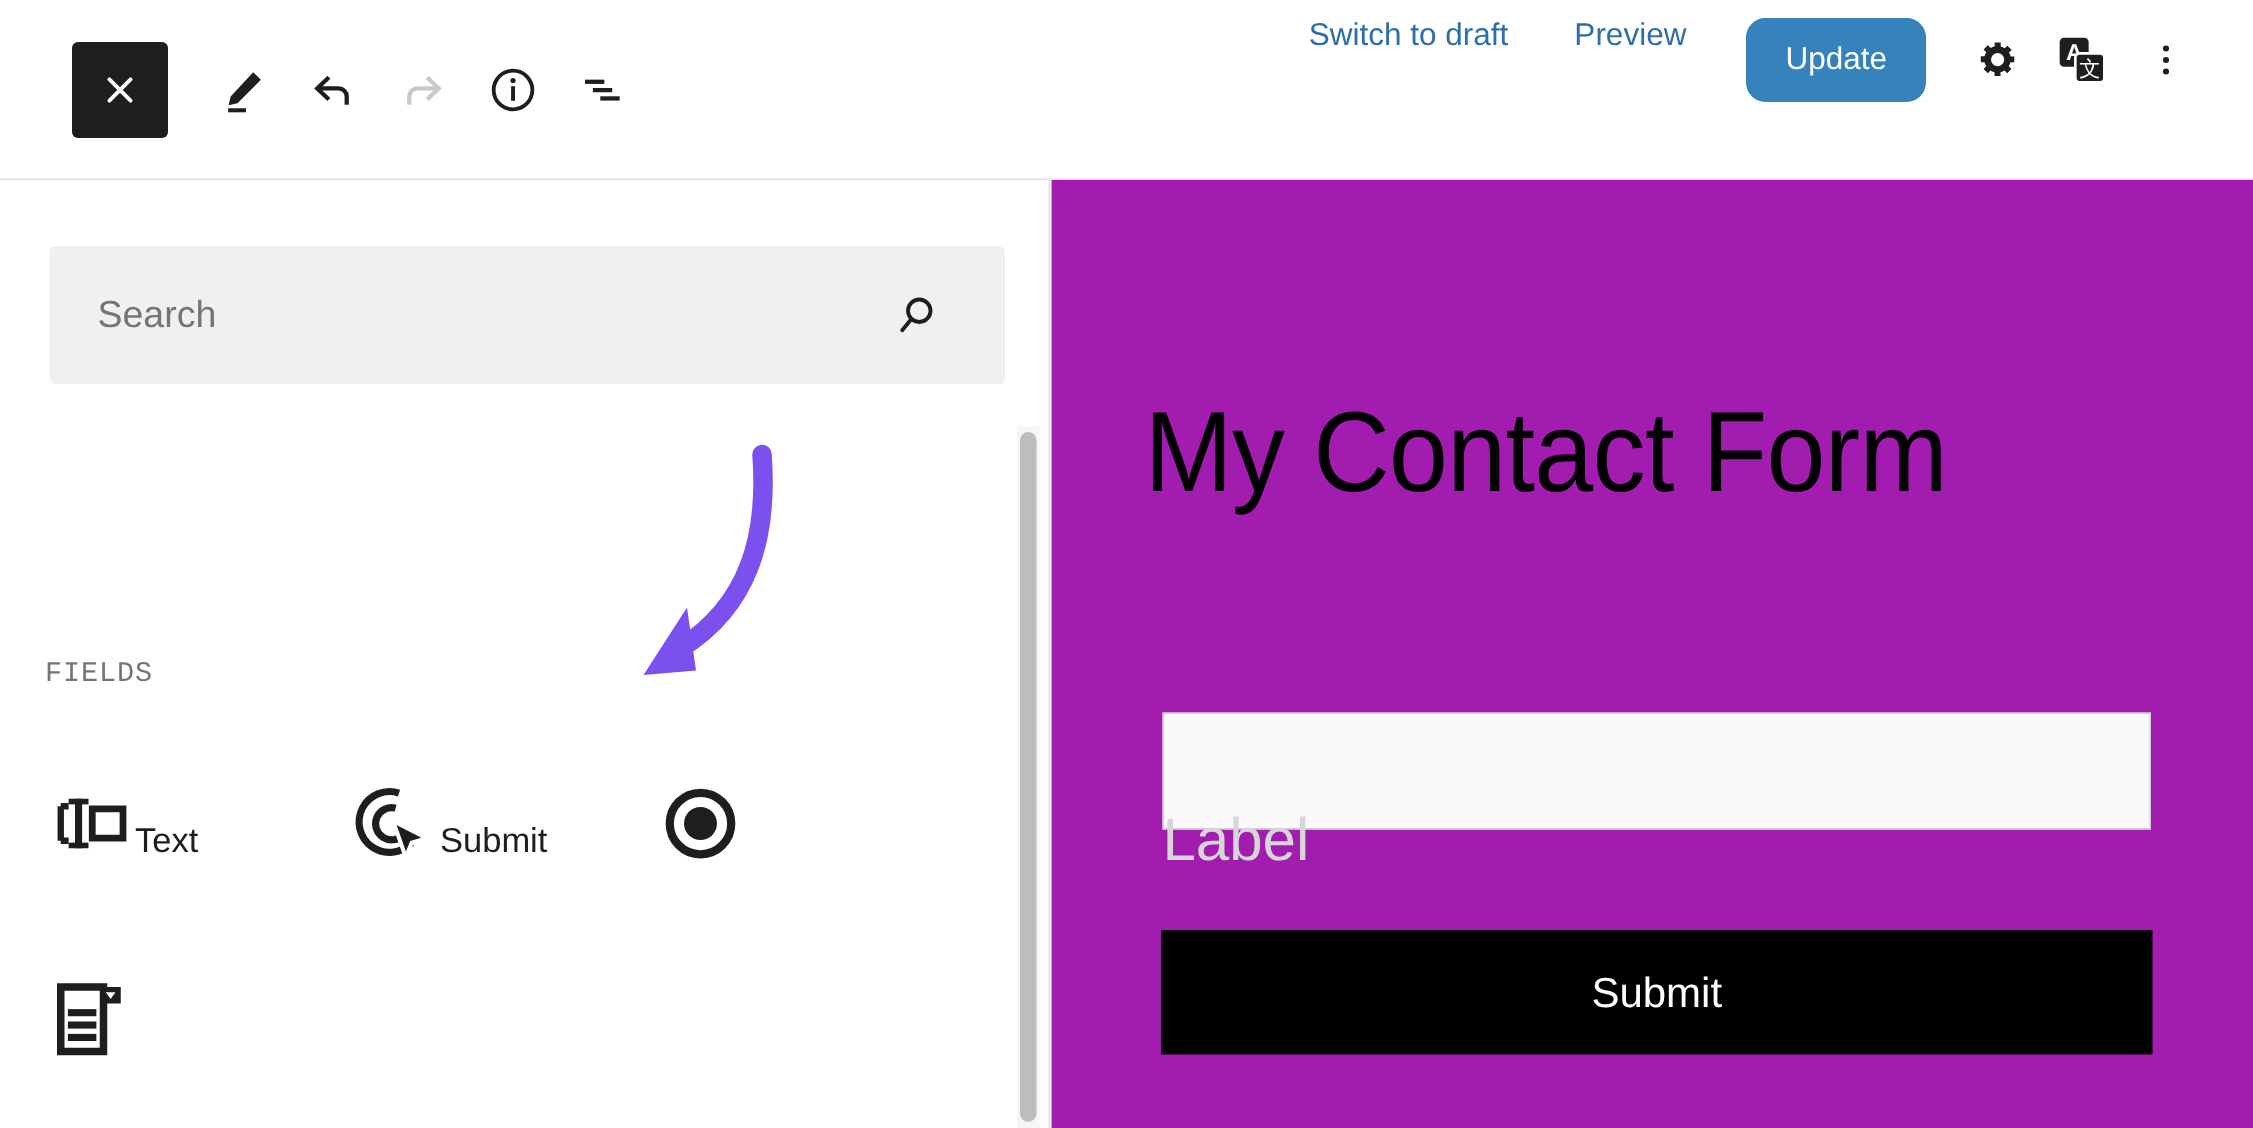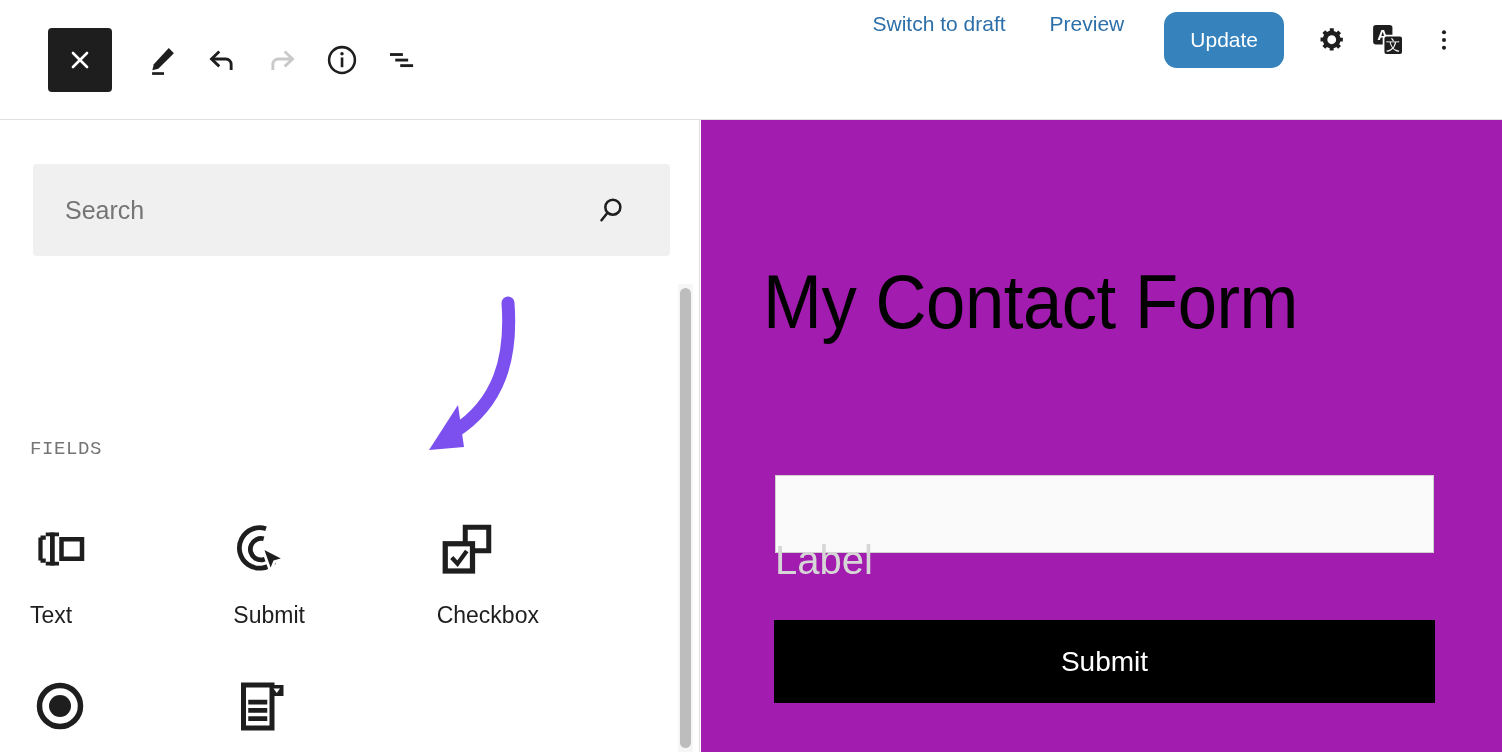--- a/index.html
+++ b/index.html
@@ -79,21 +79,21 @@
     font-size:19px;letter-spacing:0.6px;color:#757575;
     font-family:Liberation Mono, monospace;
   }
 
   #blocks-grid{
     position:absolute;left:30px;top:380px;width:610px;
     display:grid;grid-template-columns:repeat(3,1fr);
     row-gap:24px;
   }
   .block-item{
-    display:flex;flex-direction:column;align-items:flex-start;
+    display:flex;flex-direction:row;align-items:center;
     cursor:pointer;background:none;border:none;padding:18px 0 4px 0;
     border-radius:4px;
   }
   .block-icon{
     height:62px;display:flex;align-items:center;justify-content:center;
     margin-bottom:22px;
   }
   .block-label{
     font-size:23px;color:#1e1e1e;
     font-family:"Liberation Sans", sans-serif;
@@ -262,30 +262,20 @@
       <span class="block-icon">
         <svg width="60" height="60" viewBox="0 0 24 24">
           <path d="M13.2 3.9 a8.1 8.1 0 1 0 3.3 13.3" stroke="#1e1e1e" stroke-width="1.9" fill="none"></path>
           <path d="M12.3 7.9 a4.3 4.3 0 1 0 2.1 7.1" stroke="#1e1e1e" stroke-width="1.9" fill="none"></path>
           <path d="M11.6 11.3 L20.6 15.9 L16.6 17.1 L15.0 21.0 Z" fill="#1e1e1e" stroke="#ffffff" stroke-width="1.1"></path>
         </svg>
       </span>
       <span class="block-label">Submit</span>
     </div>
 
-    <div class="block-item">
-      <span class="block-icon">
-        <svg width="60" height="60" viewBox="0 0 24 24">
-          <rect x="11.3" y="3.3" width="9.4" height="9.4" stroke="#1e1e1e" stroke-width="2" fill="none"></rect>
-          <rect x="3.3" y="9.9" width="10.9" height="10.9" fill="#ffffff" stroke="#1e1e1e" stroke-width="2.1"></rect>
-          <path d="M5.9 15.4 L8.2 17.9 L11.9 12.8" stroke="#1e1e1e" stroke-width="1.7" fill="none"></path>
-        </svg>
-      </span>
-      <span class="block-label">Checkbox</span>
-    </div>
 
     <div class="block-item">
       <span class="block-icon">
         <svg width="60" height="60" viewBox="0 0 24 24">
           <circle cx="12" cy="12" r="8.2" stroke="#1e1e1e" stroke-width="2.2" fill="none"></circle>
           <circle cx="12" cy="12" r="4.4" fill="#1e1e1e"></circle>
         </svg>
       </span>
 
     </div>

